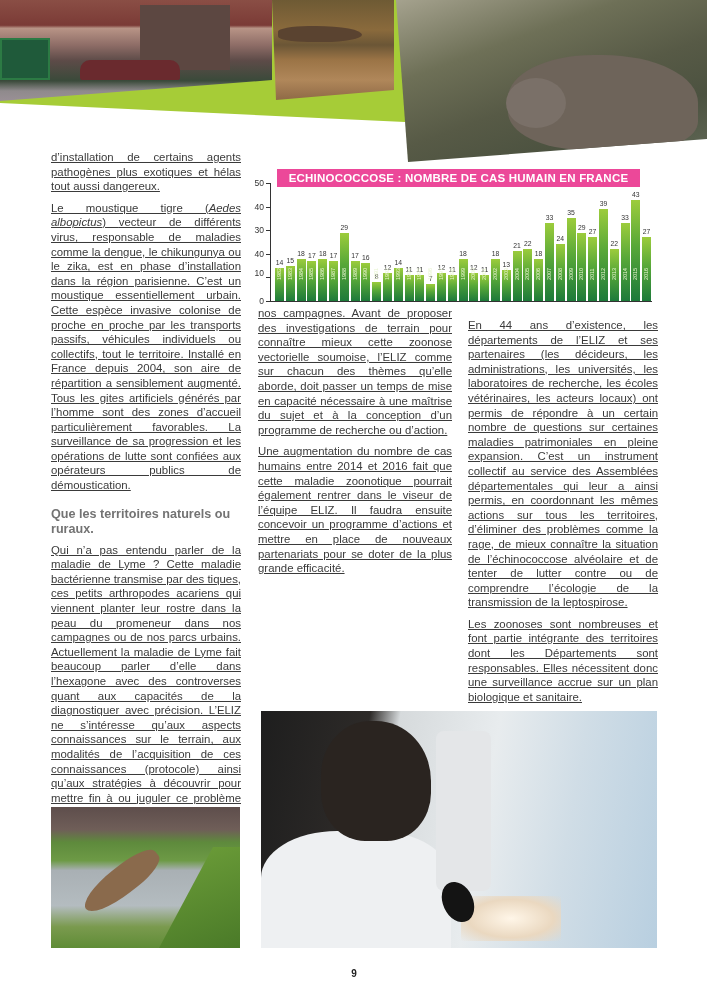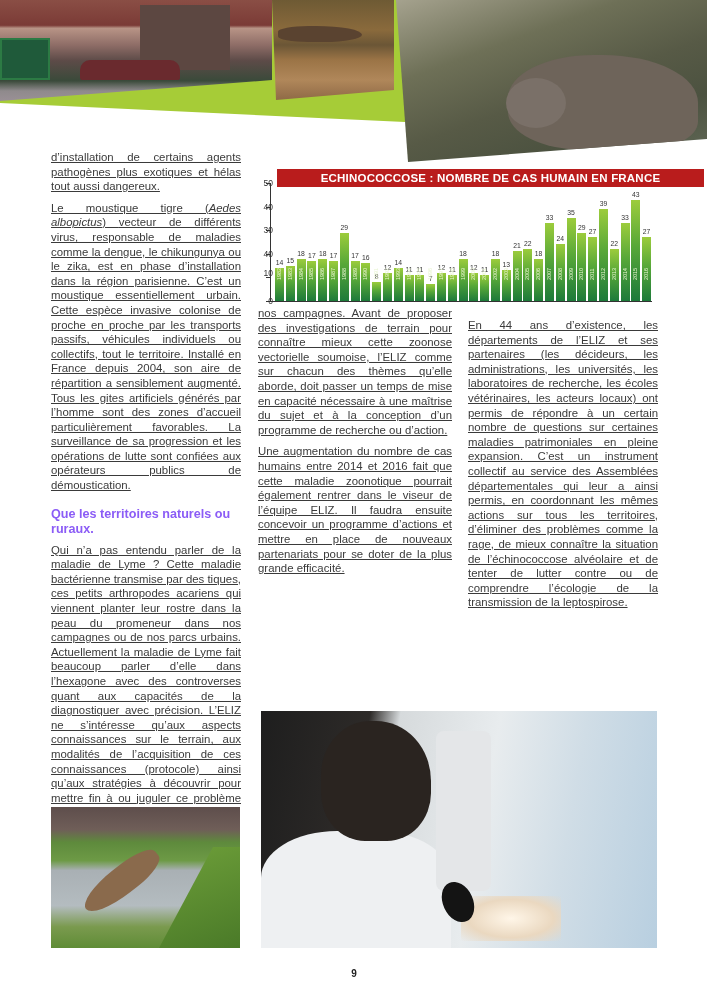--- a/index.html
+++ b/index.html
@@ -26,31 +26,31 @@
     clip-path: polygon(0 0, 311px 0, 311px 139px, 12px 162px); }
   .photo-nutria .animal { position:absolute; left:112px; top:55px; width:190px; height:95px; background:#6e645a; border-radius: 45% 50% 30% 40%; }
   .photo-nutria .head { position:absolute; left:110px; top:78px; width:60px; height:50px; background:#7a7068; border-radius: 50%; }
 
   
   .col { position: absolute; font-size: 11.4px; line-height: 14.6px; text-align: justify; color: #3a3a3a; }
   .col p { margin-bottom: 7px; hyphens: manual; text-decoration: underline; }
   .col-1 { left: 51px; top: 150px; width: 190px; }
   .col-2 { left: 258px; top: 306px; width: 194px; }
   .col-3 { left: 468px; top: 318px; width: 190px; }
-  .section-heading { color: #8b5cf6; font-weight: bold; font-size: 12.6px; line-height: 15px; margin: 14px 0 6px 0; text-align: left; }
+  .section-heading { color: #737373; font-weight: bold; font-size: 12.6px; line-height: 15px; margin: 14px 0 6px 0; text-align: left; }
   em { font-style: italic; }
 
   
   .chart { position: absolute; left: 250px; top: 166px; width: 410px; height: 145px; }
-  .chart-title { position: absolute; left: 27px; top: 3px; width: 427px; height: 18px; background: #b91c1c;
+  .chart-title { position: absolute; left: 27px; top: 3px; width: 363px; height: 18px; background: #ec4899;
     color: #ffffff; font-weight: bold; font-size: 11.5px; line-height: 18px; text-align: center; letter-spacing: 0.2px; }
   .y-axis { position: absolute; left: 20px; top: 17px; width: 1px; height: 119px; background: #333; }
   .x-axis { position: absolute; left: 20px; top: 135px; width: 382px; height: 1px; background: #333; }
   .y-tick { position: absolute; left: 16px; width: 5px; height: 1px; background: #333; }
-  .y-label { position: absolute; left: 0; width: 14px; text-align: right; font-size: 8.5px; color: #333; line-height: 10px; margin-left: 9px; }
+  .y-label { position: absolute; left: 0; width: 14px; text-align: right; font-size: 8.5px; color: #333; line-height: 10px; }
   .bars { position: absolute; left: 25px; top: 17px; height: 118px; width: 378px; display: flex; align-items: flex-end; gap: 1.8px; }
   .bar-wrap { position: relative; width: 9px; height: 118px; display: flex; flex-direction: column; justify-content: flex-end; align-items: center; }
   .bar { width: 9px; background: linear-gradient(180deg, #9ccc3c 0%, #58a838 45%, #1d7a3a 100%); position: relative; }
   .bar-value { font-size: 6.8px; color: #333; line-height: 8px; margin-bottom: 1px; text-align: center; }
   .bar-year { position: absolute; bottom: 1px; left: 0; width: 9px; height: 32px; color: #e8f5d0; font-size: 5.4px;
     writing-mode: vertical-rl; transform: rotate(180deg); text-align: right; line-height: 9px; }
 
   
   .photo-hare { left: 51px; top: 807px; width: 189px; height: 141px;
     background: linear-gradient(180deg, #5e4e4c 0%, #6f5e58 16%, #5e8a3c 25%, #6d9a46 38%, #a9b0b4 45%, #b4bcc0 70%, #7a9a4e 85%, #5f8c36 100%); }
@@ -324,20 +324,21 @@
   <div class="chart-title">ECHINOCOCCOSE : NOMBRE DE CAS HUMAIN EN FRANCE</div>
 </div>
 
 <div class="col col-2">
   <p>nos campagnes. Avant de proposer des investigations de terrain pour connaître mieux cette zoonose vectorielle soumoise, l’ELIZ comme sur chacun des thèmes qu’elle aborde, doit passer un temps de mise en capacité nécessaire à une maîtrise du sujet et à la conception d’un programme de recherche ou d’action.</p>
   <p>Une augmentation du nombre de cas humains entre 2014 et 2016 fait que cette maladie zoonotique pourrait également rentrer dans le viseur de l’équipe ELIZ. Il faudra ensuite concevoir un programme d’actions et mettre en place de nouveaux partenariats pour se doter de la plus grande efficacité.</p>
 </div>
 
 <div class="col col-3">
   <p>En 44 ans d’existence, les départements de l’ELIZ et ses partenaires (les décideurs, les administrations, les universités, les laboratoires de recherche, les écoles vétérinaires, les acteurs locaux) ont permis de répondre à un certain nombre de questions sur certaines maladies patrimoniales en pleine expansion. C’est un instrument collectif au service des Assemblées départementales qui leur a ainsi permis, en coordonnant les mêmes actions sur tous les territoires, d’éliminer des problèmes comme la rage, de mieux connaître la situation de l’échinococcose alvéolaire et de tenter de lutter contre ou de comprendre l’écologie de la transmission de la leptospirose.</p>
+  <p>Les zoonoses sont nombreuses et font partie intégrante des territoires dont les Départements sont responsables. Elles nécessitent donc une surveillance accrue sur un plan biologique et sanitaire.</p>
 </div>
 
 <div class="photo photo-hare">
   <div class="grass"></div>
   <div class="hare"></div>
 </div>
 <div class="photo photo-lab">
   <div class="coat"></div>
   <div class="head"></div>
   <div class="scope"></div>

